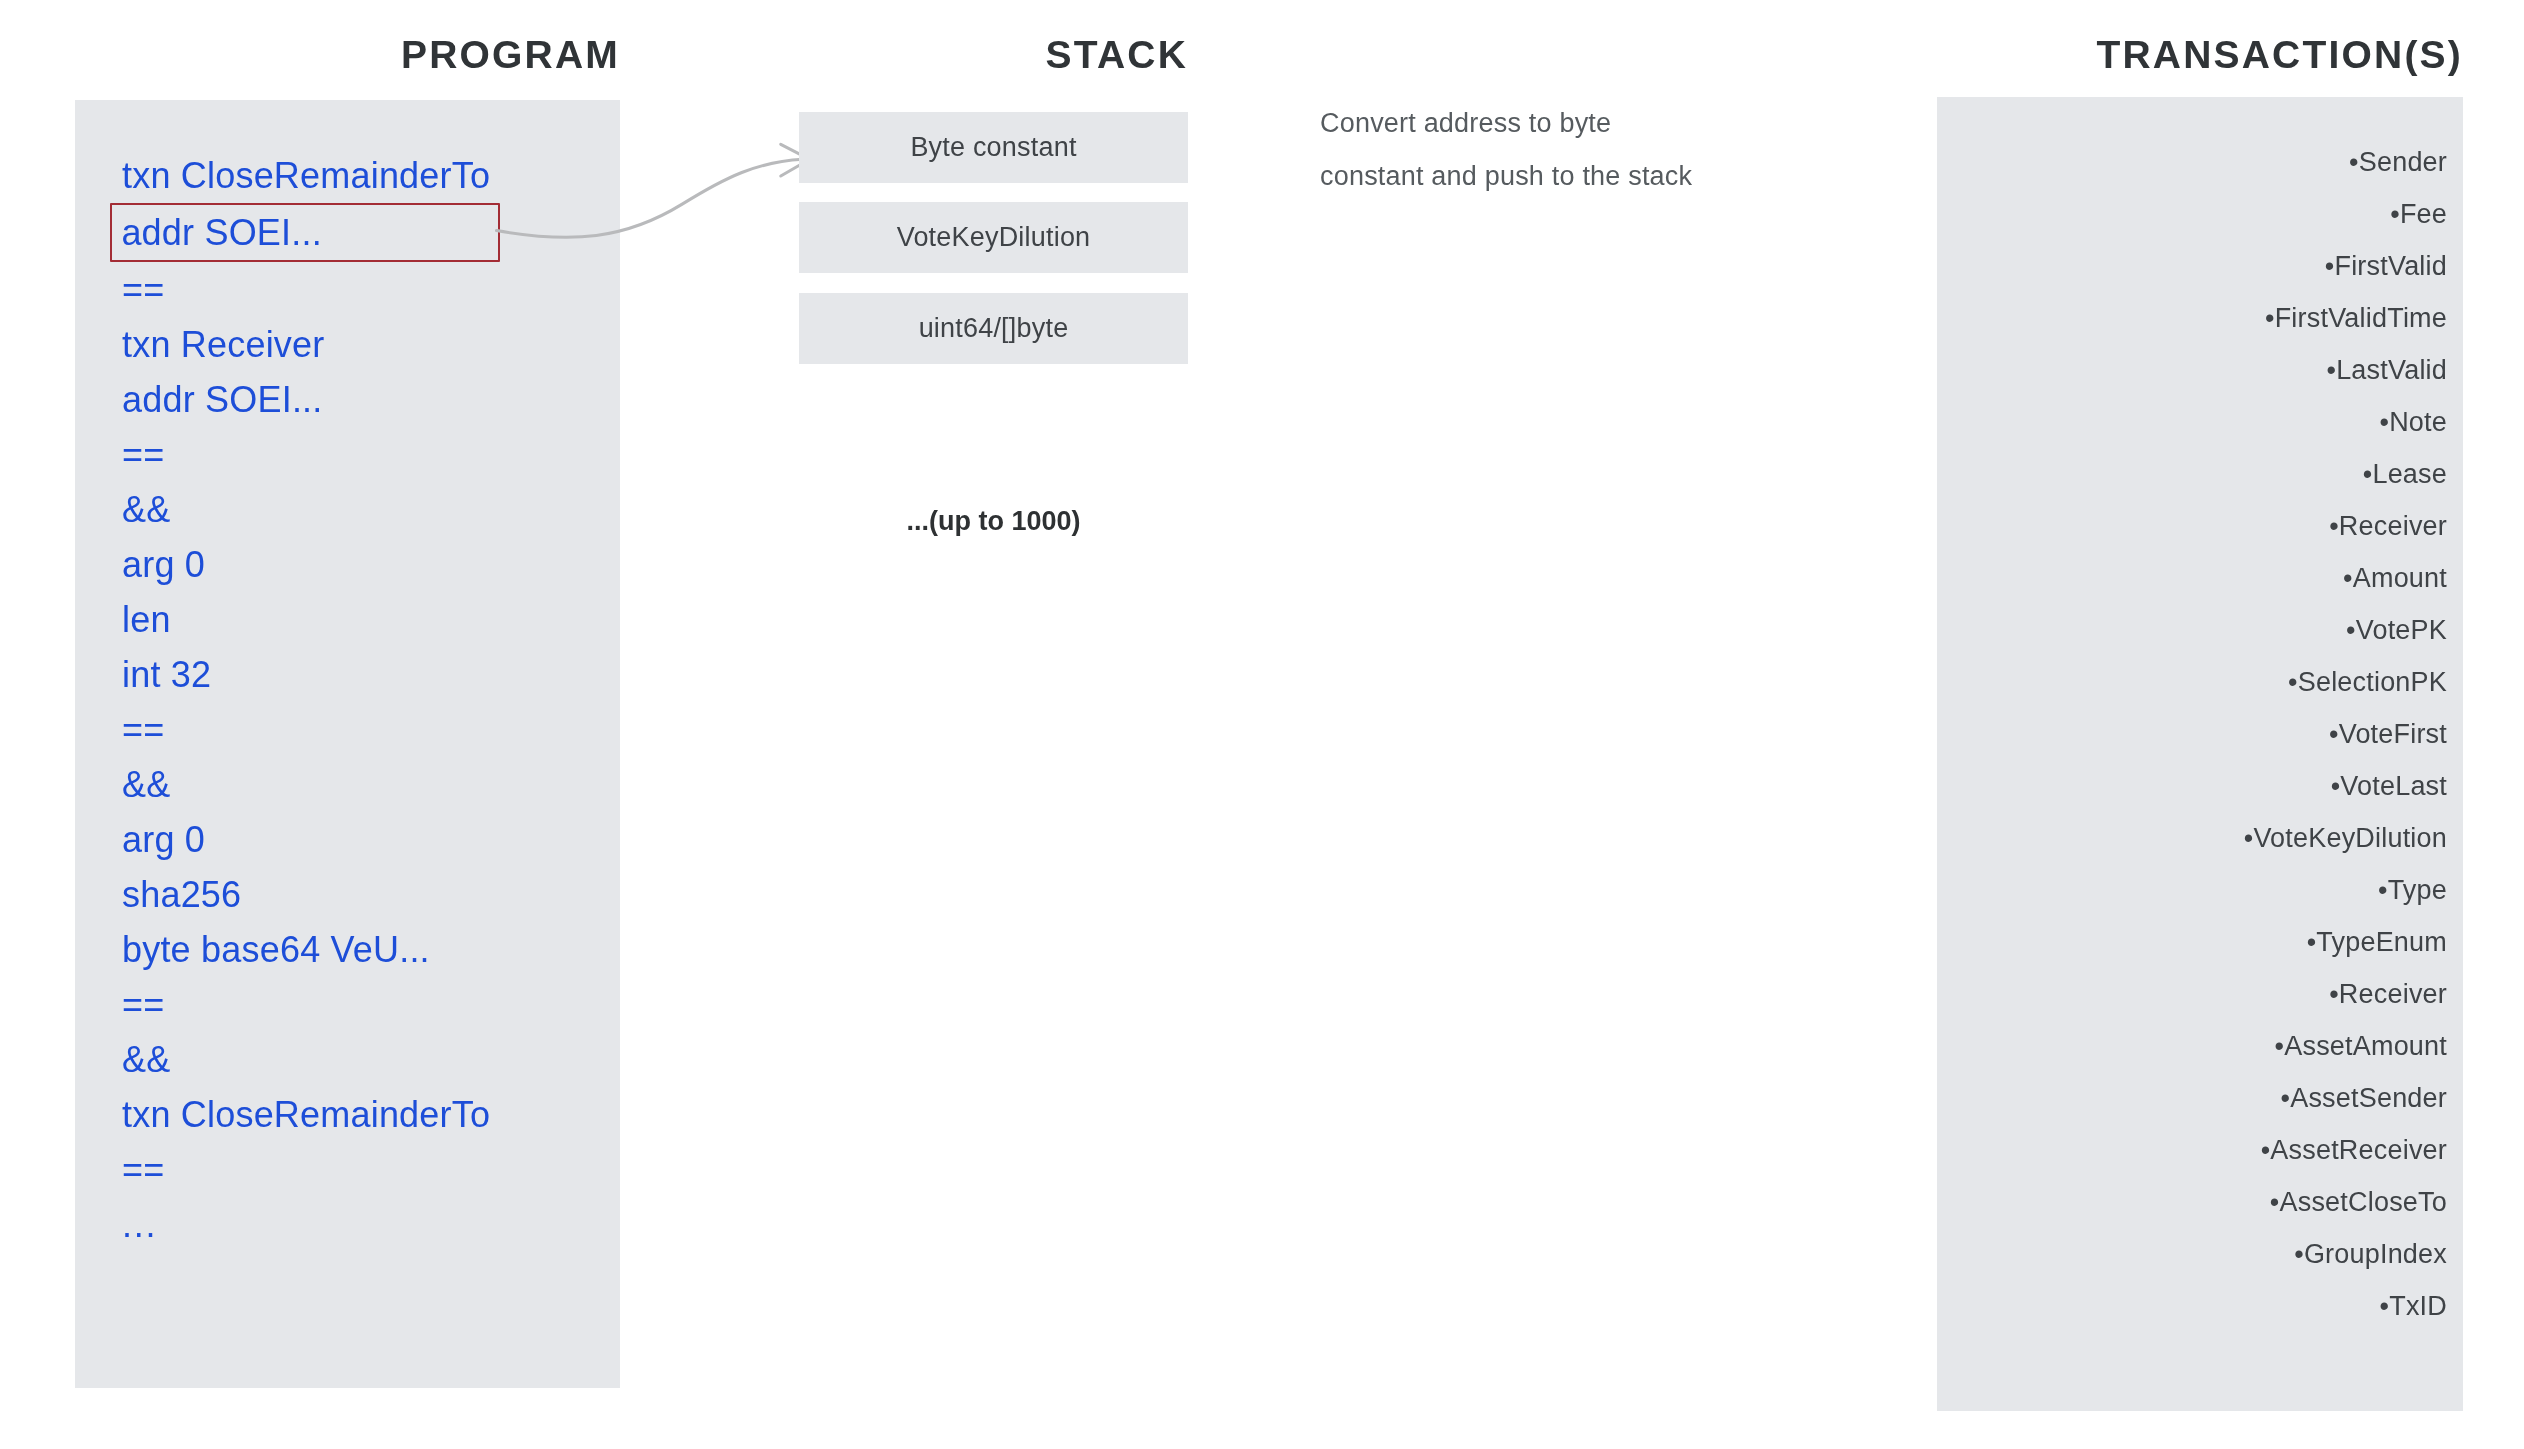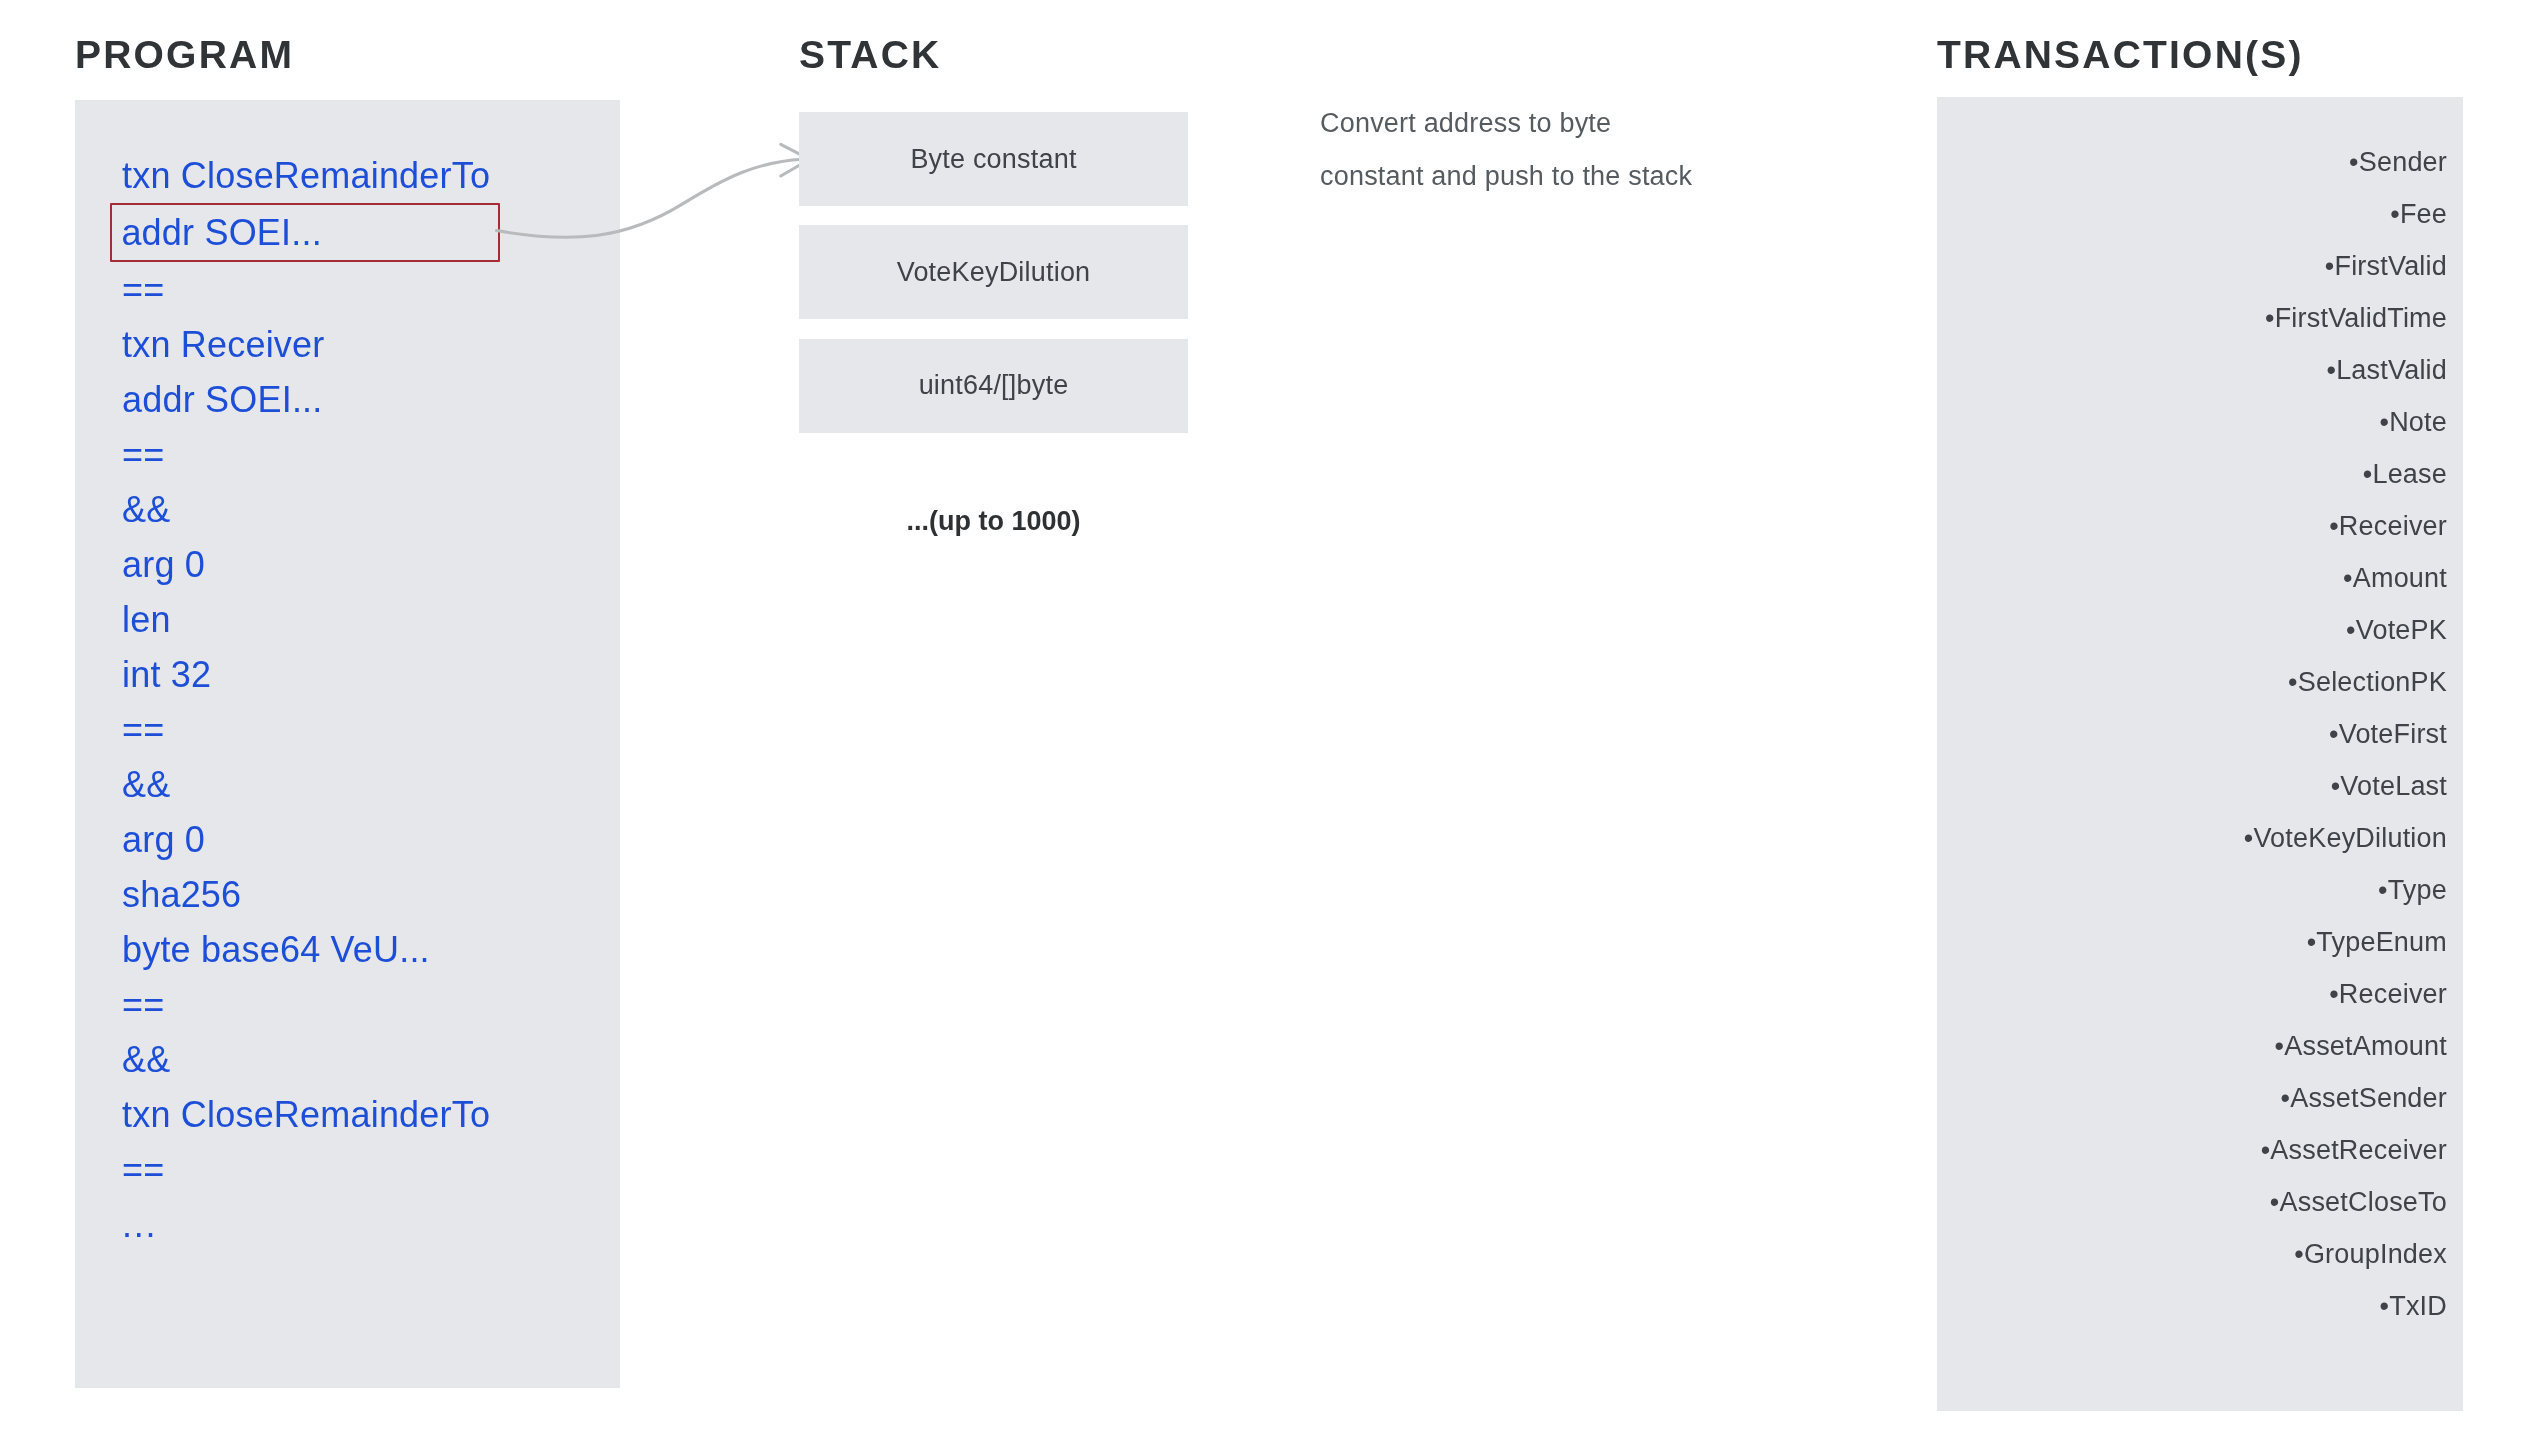--- a/index.html
+++ b/index.html
@@ -15,21 +15,21 @@
     color: #3b3f42;
     overflow: hidden;
   }
 
   .col-title {
     position: absolute;
     font-size: 39px;
     font-weight: 600;
     letter-spacing: 2.2px;
     color: #303437;
-    text-align: left;
+    text-align: right;
     white-space: nowrap;
   }
 
   
   #program-title {
     left: 75px;
     top: 33px;
     width: 545px;
   }
   #program-panel {
@@ -73,21 +73,21 @@
     width: 389px;
   }
   #stack-boxes {
     position: absolute;
     left: 799px;
     top: 112px;
     width: 389px;
   }
   .stack-box {
     width: 389px;
-    height: 94px;
+    height: 71px;
     background: #e5e7ea;
     margin-bottom: 19.4px;
     display: flex;
     align-items: center;
     justify-content: center;
     font-size: 27px;
     color: #3f4347;
     letter-spacing: 0.2px;
   }
   #stack-more {

